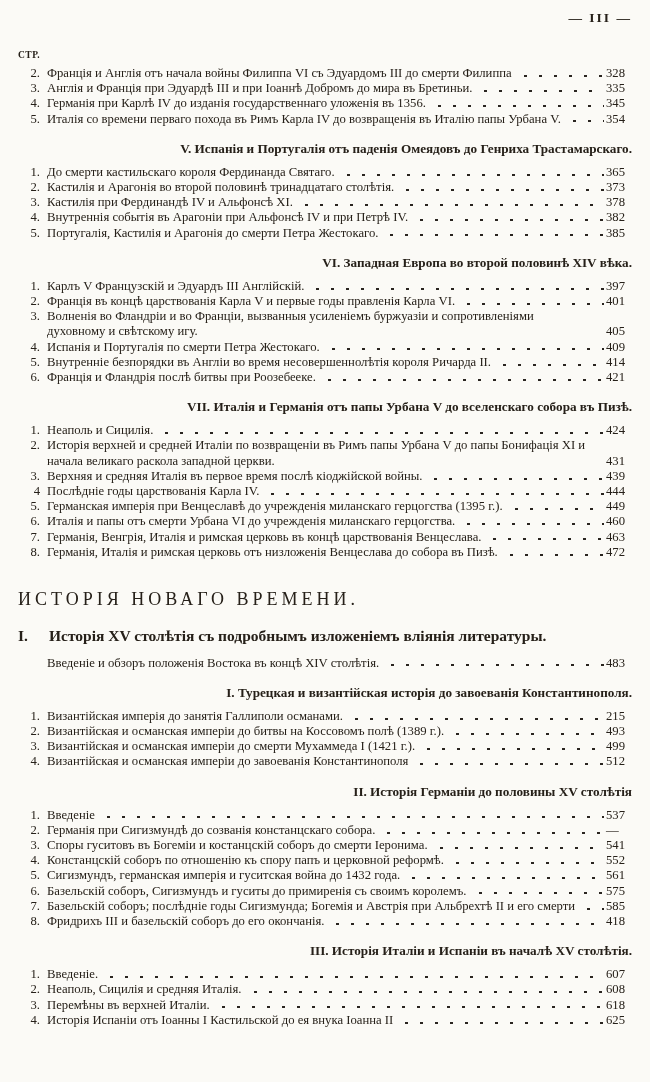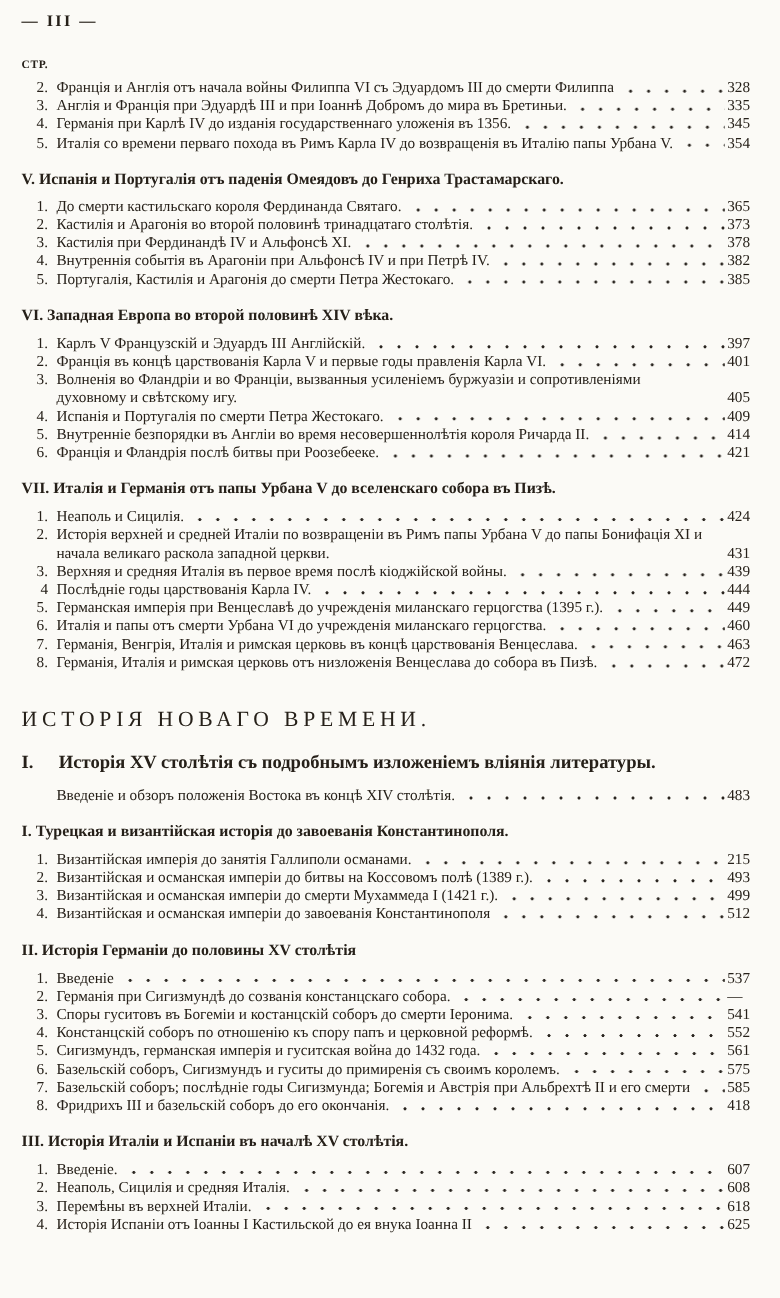--- a/index.html
+++ b/index.html
@@ -4,37 +4,37 @@
 <style>
   html,body{margin:0;padding:0;}
   body{
     width:650px;height:1082px;overflow:hidden;
     background:#fbfaf6;color:#262019;
     font-family:"Liberation Serif","DejaVu Serif",serif;
     -webkit-font-smoothing:antialiased;
   }
   .sheet{box-sizing:border-box;width:650px;height:1082px;padding:6px 18px 0 18px;}
   .running-head{
-    text-align:left;font-size:13.5px;font-weight:bold;letter-spacing:2px;
+    text-align:right;font-size:13.5px;font-weight:bold;letter-spacing:2px;
     margin-top:4px;
   }
   .col-label{
     text-align:left;font-size:9.5px;font-weight:bold;letter-spacing:.5px;
     text-transform:uppercase;margin-top:24px;margin-bottom:6px;
   }
   .entry{display:flex;align-items:flex-end;font-size:12.7px;line-height:15.2px;}
   .entry .num{flex:none;width:22px;text-align:right;margin-right:7px;align-self:flex-start;}
   .entry .txt{align-self:flex-start;}
   .entry .leader{
     flex:1 1 6px;min-width:0;align-self:flex-end;height:12px;margin:0 2px 1px 6px;
     background-image:radial-gradient(circle,#2a2520 1.15px,rgba(0,0,0,0) 1.5px);
     background-size:15px 4px;background-repeat:repeat-x;background-position:left 70%;
   }
   .entry .pg{flex:none;min-width:26px;text-align:left;align-self:flex-end;}
-  .sec-head{font-weight:bold;font-size:13.2px;line-height:16px;margin:14px 0 8px 0;}
+  .sec-head{font-weight:bold;font-size:13.2px;line-height:16px;margin:14px 0 8px 0;text-align:right;}
   .part-head{
     text-align:left;font-size:18px;letter-spacing:4px;line-height:22px;
     margin:28px 0 16px 0;
   }
   .chapter{
     position:relative;font-weight:bold;font-size:15.5px;line-height:19.5px;
     padding-left:31px;text-align:justify;margin:0 0 10px 0;hyphens:manual;
   }
   .chapter .rn{position:absolute;left:0;top:0;}
   .intro .num{visibility:hidden;}

